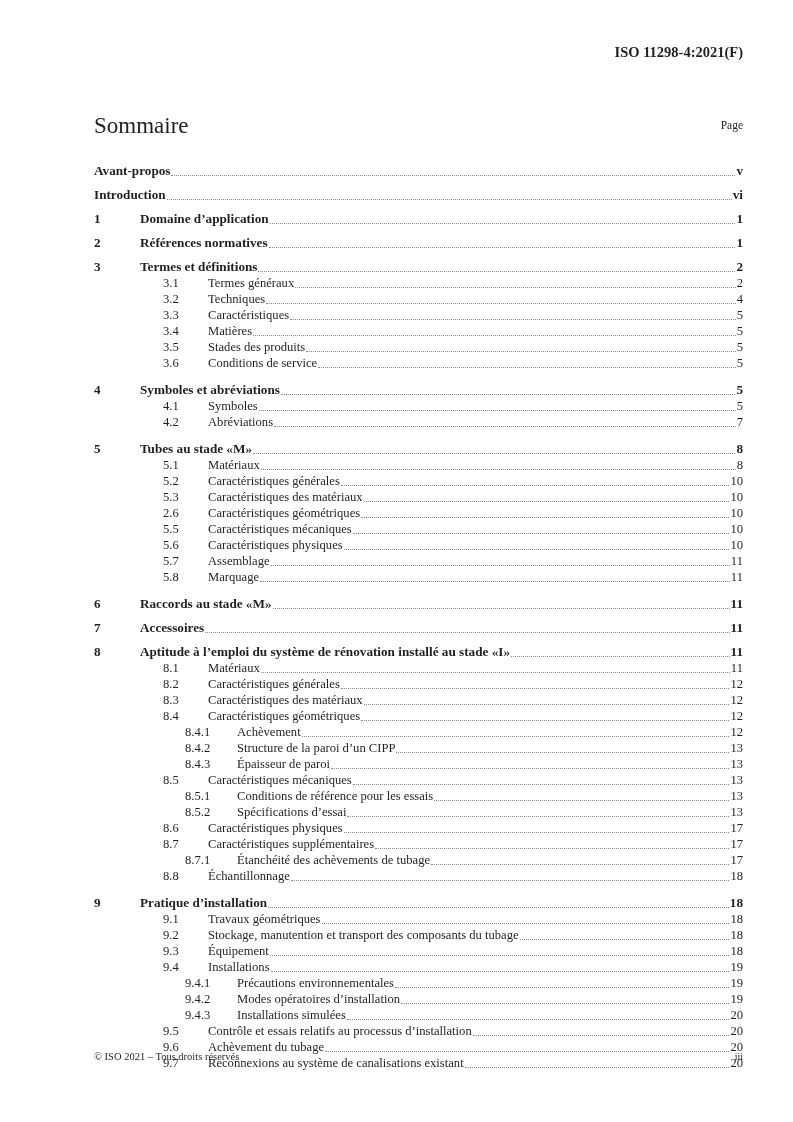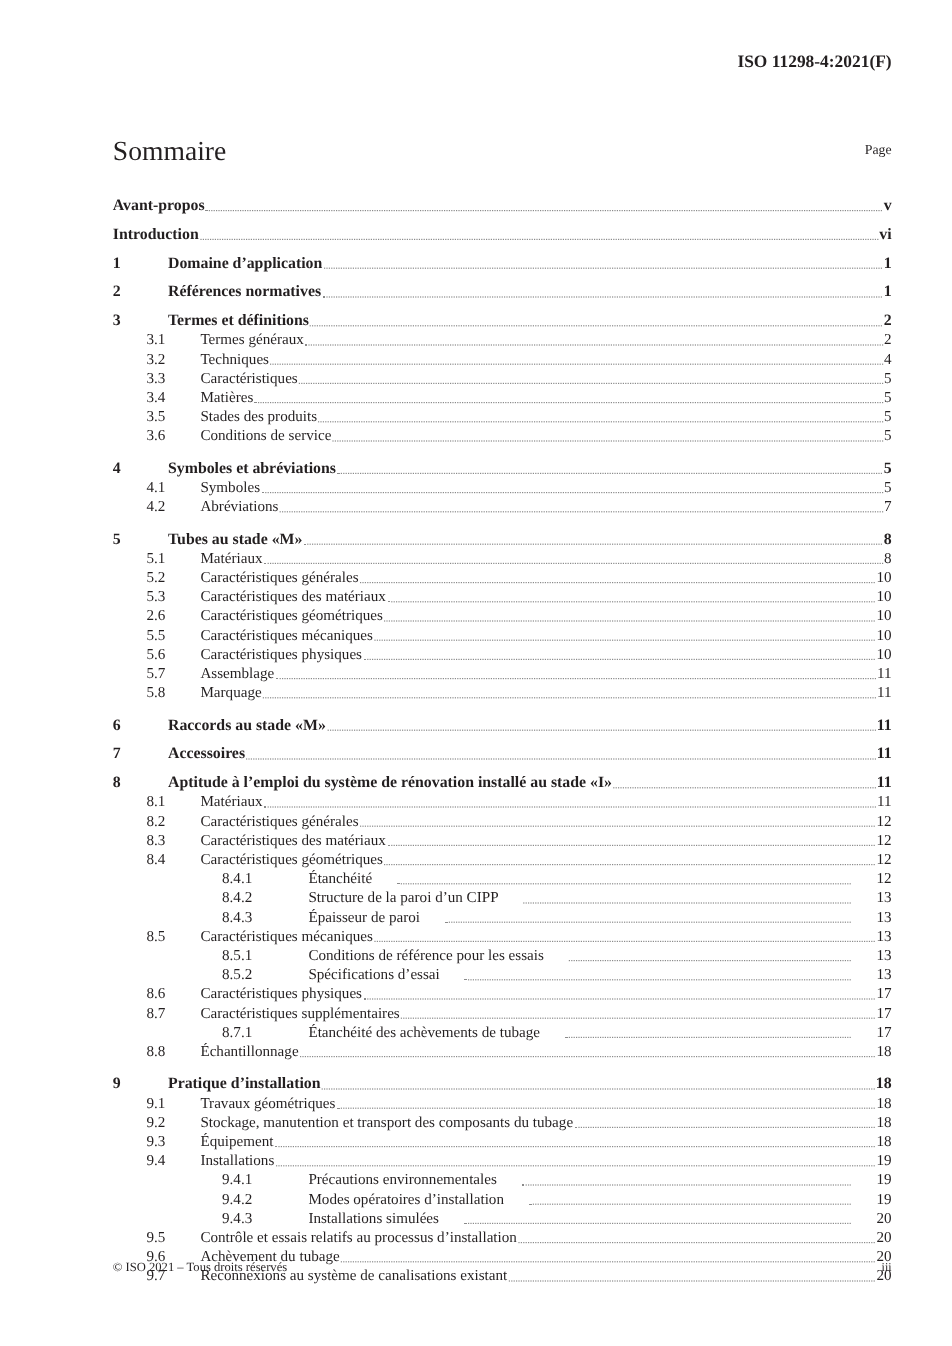--- a/index.html
+++ b/index.html
@@ -6,25 +6,25 @@
   body { width: 793px; height: 1122px; position: relative; overflow: hidden;
          font-family: "Liberation Serif", "DejaVu Serif", serif; color: #231f20; }
   .doc-id { position: absolute; top: 44px; right: 50px; font-weight: bold; font-size: 14.5px; }
   .title { position: absolute; top: 113px; left: 94px; font-weight: normal; font-size: 23px; text-align: right; }
   .page-label { position: absolute; top: 119px; right: 50px; font-size: 11.5px; text-align: center; }
   .toc { position: absolute; top: 155px; left: 94px; width: 649px; }
   .row { display: flex; align-items: flex-end; position: relative; white-space: nowrap; }
   .row.l0 { font-weight: bold; font-size: 13.2px; height: 24px; }
   .row.l1 { font-weight: bold; font-size: 13.2px; height: 24px; }
   .row.l2 { font-size: 12.6px; height: 16px; }
-  .row.l3 { font-size: 12.6px; height: 16px; gap: 20px; }
+  .row.l3 { font-size: 12.6px; height: 16px; }
   .row.gap-before { margin-top: 3px; }
   .num { flex: 0 0 auto; }
   .l1 .num { width: 46px; }
-  .l2 .num { width: 45px; margin-left: 28px; }
+  .l2 .num { width: 45px; margin-left: 69px; }
   .l3 .num { width: 52px; margin-left: 91px; }
   .label { flex: 0 0 auto; }
   .leader { flex: 1 1 auto; border-bottom: 1px dotted #8a8a8a; margin: 0 1px; position: relative; top: -3px; min-width: 10px; }
   .pg { flex: 0 0 auto; text-align: right; }
   .footer-left { position: absolute; top: 1051px; left: 94px; font-size: 10.5px; }
   .footer-right { position: absolute; top: 1051px; right: 50px; font-size: 10px; }
 </style>
 </head>
 <body>
 
@@ -206,21 +206,21 @@
       <span class="pg">12</span>
     </div>
     <div class="row l2">
       <span class="num">8.4</span>
       <span class="label">Caractéristiques géométriques</span>
       <span class="leader"></span>
       <span class="pg">12</span>
     </div>
     <div class="row l3">
       <span class="num">8.4.1</span>
-      <span class="label">Étanchéité</span>
+      <span class="label">Achèvement</span>
       <span class="leader"></span>
       <span class="pg">12</span>
     </div>
     <div class="row l3">
       <span class="num">8.4.2</span>
       <span class="label">Structure de la paroi d’un CIPP</span>
       <span class="leader"></span>
       <span class="pg">13</span>
     </div>
     <div class="row l3">

